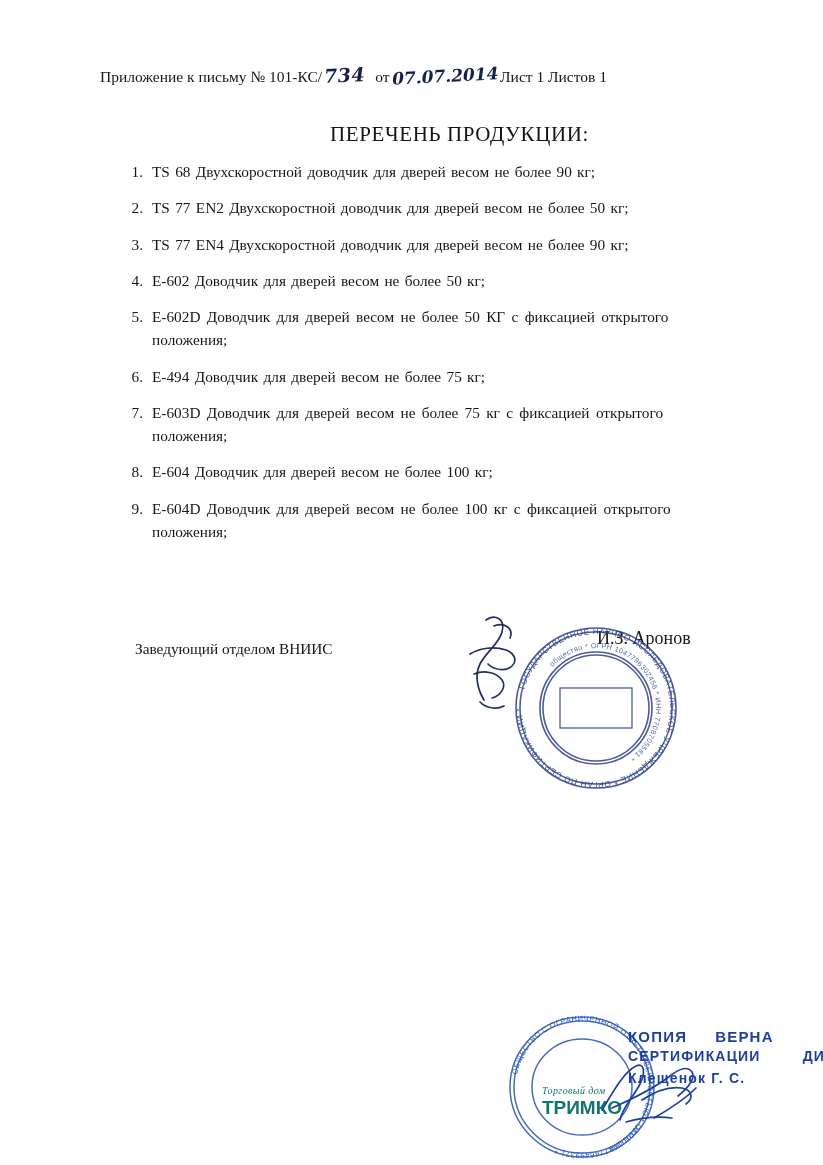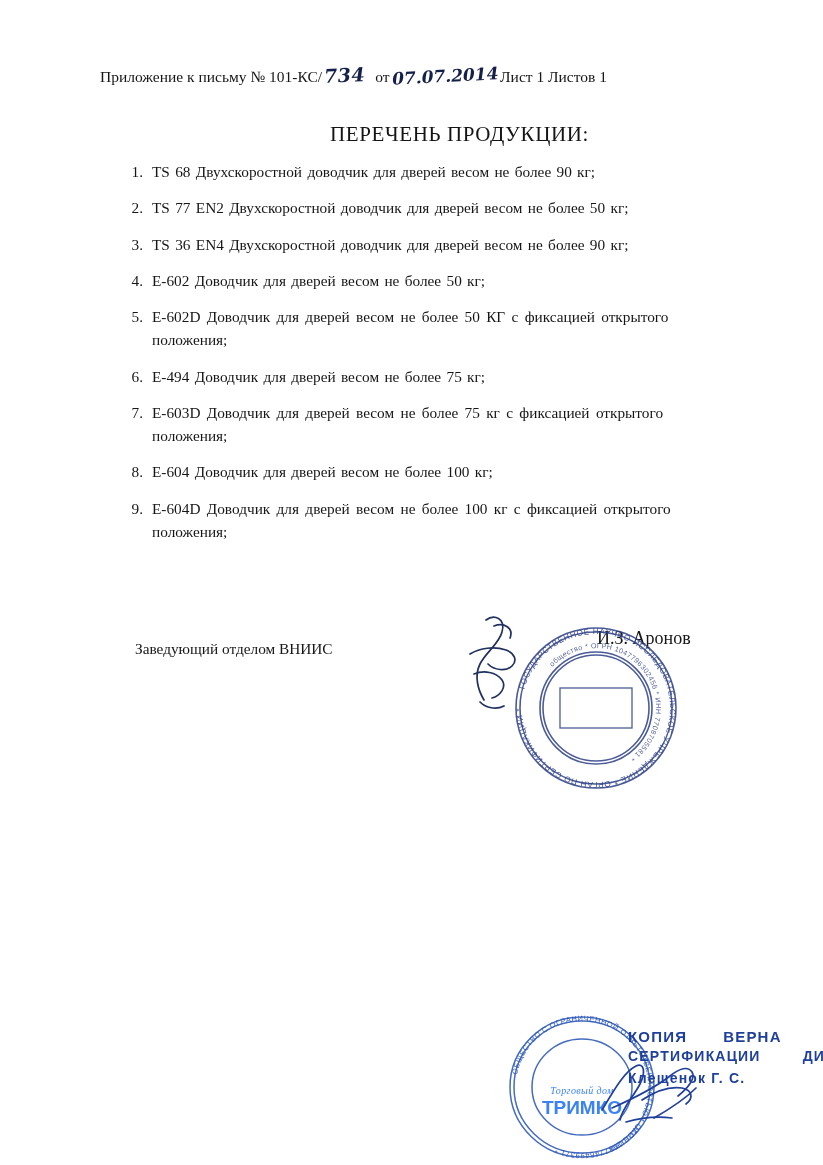--- a/index.html
+++ b/index.html
@@ -164,21 +164,21 @@
     left: 628px;
     color: #1f3f9c;
     font-family: "Liberation Sans", sans-serif;
     letter-spacing: 1.2px;
   }
   .copy-block .row1 {
     font-size: 15px;
     font-weight: 700;
     white-space: nowrap;
   }
-  .copy-block .row1 .verna { margin-left: 36px; }
+  .copy-block .row1 .verna { margin-left: 28px; }
   .copy-block .row2 {
     font-size: 14px;
     font-weight: 700;
     white-space: nowrap;
     margin-top: 3px;
   }
   .copy-block .row2 .dir { margin-left: 42px; }
   .copy-block .row3 {
     font-size: 14px;
     font-weight: 700;
@@ -191,22 +191,22 @@
     top: 1012px;
     left: 498px;
     width: 168px;
     height: 150px;
   }
   .stamp-trimko .brand {
     position: absolute;
     top: 60%;
     left: 50%;
     transform: translate(-50%, -50%);
-    text-align: center;
-    color: #3b82f6;
+    text-align: left;
+    color: #0f766e;
   }
   .stamp-trimko .brand .house {
     font-family: "Liberation Serif", serif;
     font-style: italic;
     font-size: 10px;
     letter-spacing: 0.4px;
     margin-bottom: 1px;
   }
   .stamp-trimko .brand .name {
     font-family: "Liberation Sans", sans-serif;
@@ -238,21 +238,21 @@
     <li>
       <span class="idx">1.</span>
       <span class="txt">TS 68 Двухскоростной доводчик для дверей весом не более 90 кг;</span>
     </li>
     <li>
       <span class="idx">2.</span>
       <span class="txt">TS 77 EN2 Двухскоростной доводчик для дверей весом не более 50 кг;</span>
     </li>
     <li>
       <span class="idx">3.</span>
-      <span class="txt">TS 36 EN4 Двухскоростной доводчик для дверей весом не более 90 кг;</span>
+      <span class="txt">TS 77 EN4 Двухскоростной доводчик для дверей весом не более 90 кг;</span>
     </li>
     <li>
       <span class="idx">4.</span>
       <span class="txt">E-602 Доводчик для дверей весом не более 50 кг;</span>
     </li>
     <li class="wide">
       <span class="idx">5.</span>
       <span class="txt">E-602D Доводчик для дверей весом не более 50 КГ с фиксацией открытого положения;</span>
     </li>
     <li>

